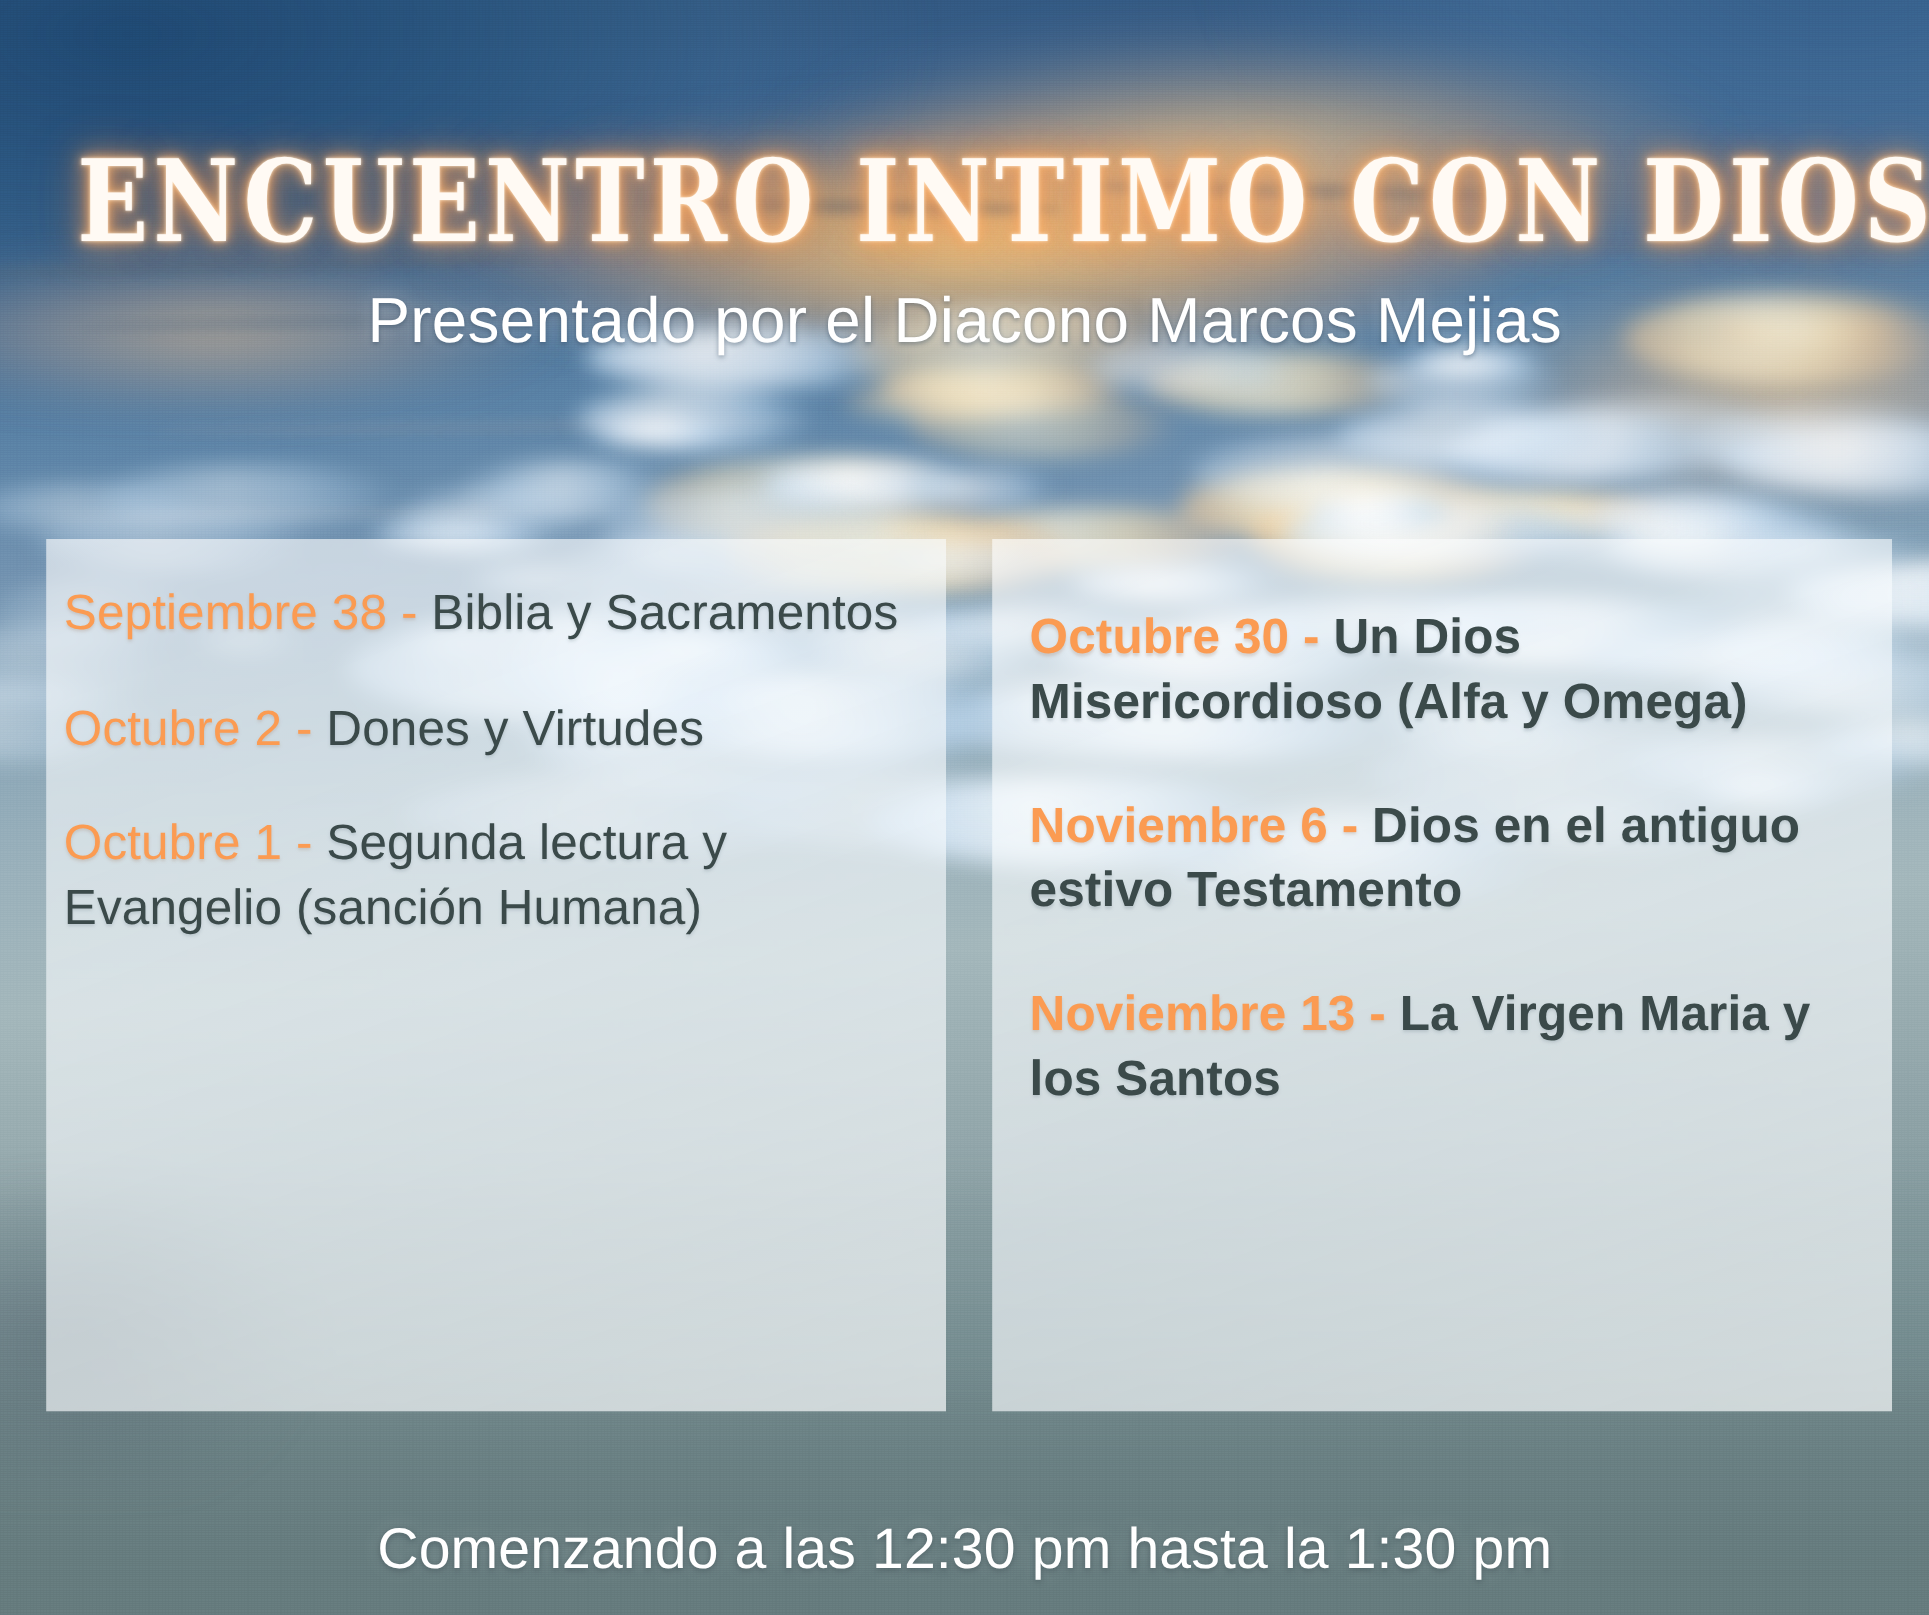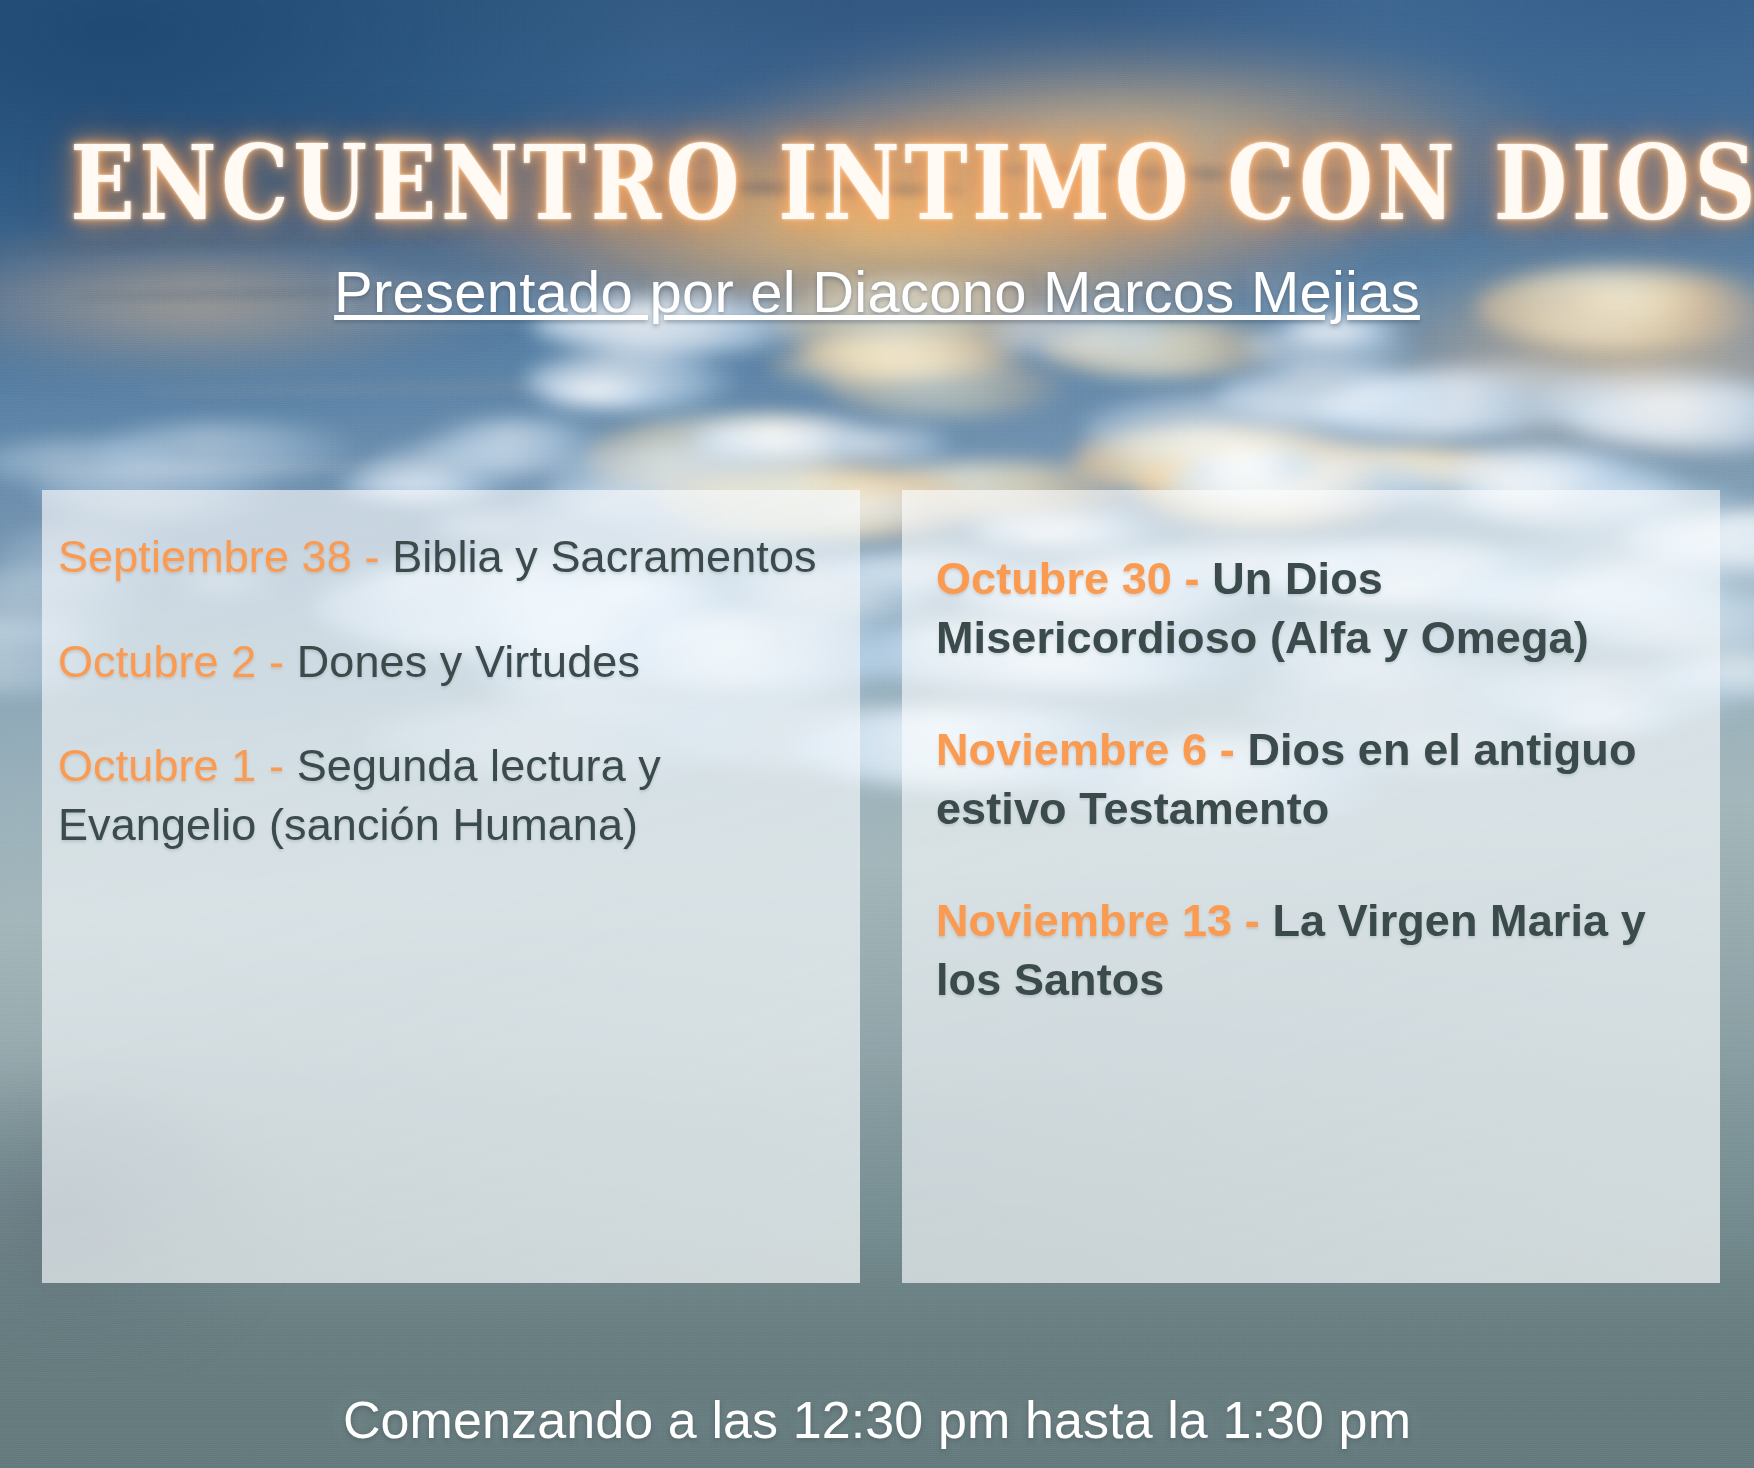--- a/index.html
+++ b/index.html
@@ -274,21 +274,21 @@
     text-align: center;
     font-size: 58px;
     line-height: 1.38;
     font-weight: 400;
     color: #ffffff;
     letter-spacing: 0.004em;
     text-shadow:
       0 2px 5px rgba(40,62,84,0.45),
       0 0 16px rgba(255,255,255,0.28);
   }
-  .presenter .line { display: block; text-decoration: underline; }
+  .presenter .line { display: block; }
 
   
   .panels {
     position: absolute;
     left: 42px;
     top: 490px;
     width: 1678px;
     height: 793px;
     display: flex;
     gap: 42px;
@@ -322,21 +322,21 @@
   }
   .event .dash {
     color: #fb9b52;
     text-shadow: 0 2px 3px rgba(160,130,110,0.30);
   }
 
   
   .footer {
     position: absolute;
     left: 0;
-    bottom: 10px;
+    bottom: 22px;
     width: 100%;
     text-align: center;
     font-size: 52px;
     line-height: 1.44;
     color: #ffffff;
     letter-spacing: 0.002em;
     text-shadow:
       0 2px 6px rgba(52,70,74,0.55),
       0 0 18px rgba(255,255,255,0.22);
   }

